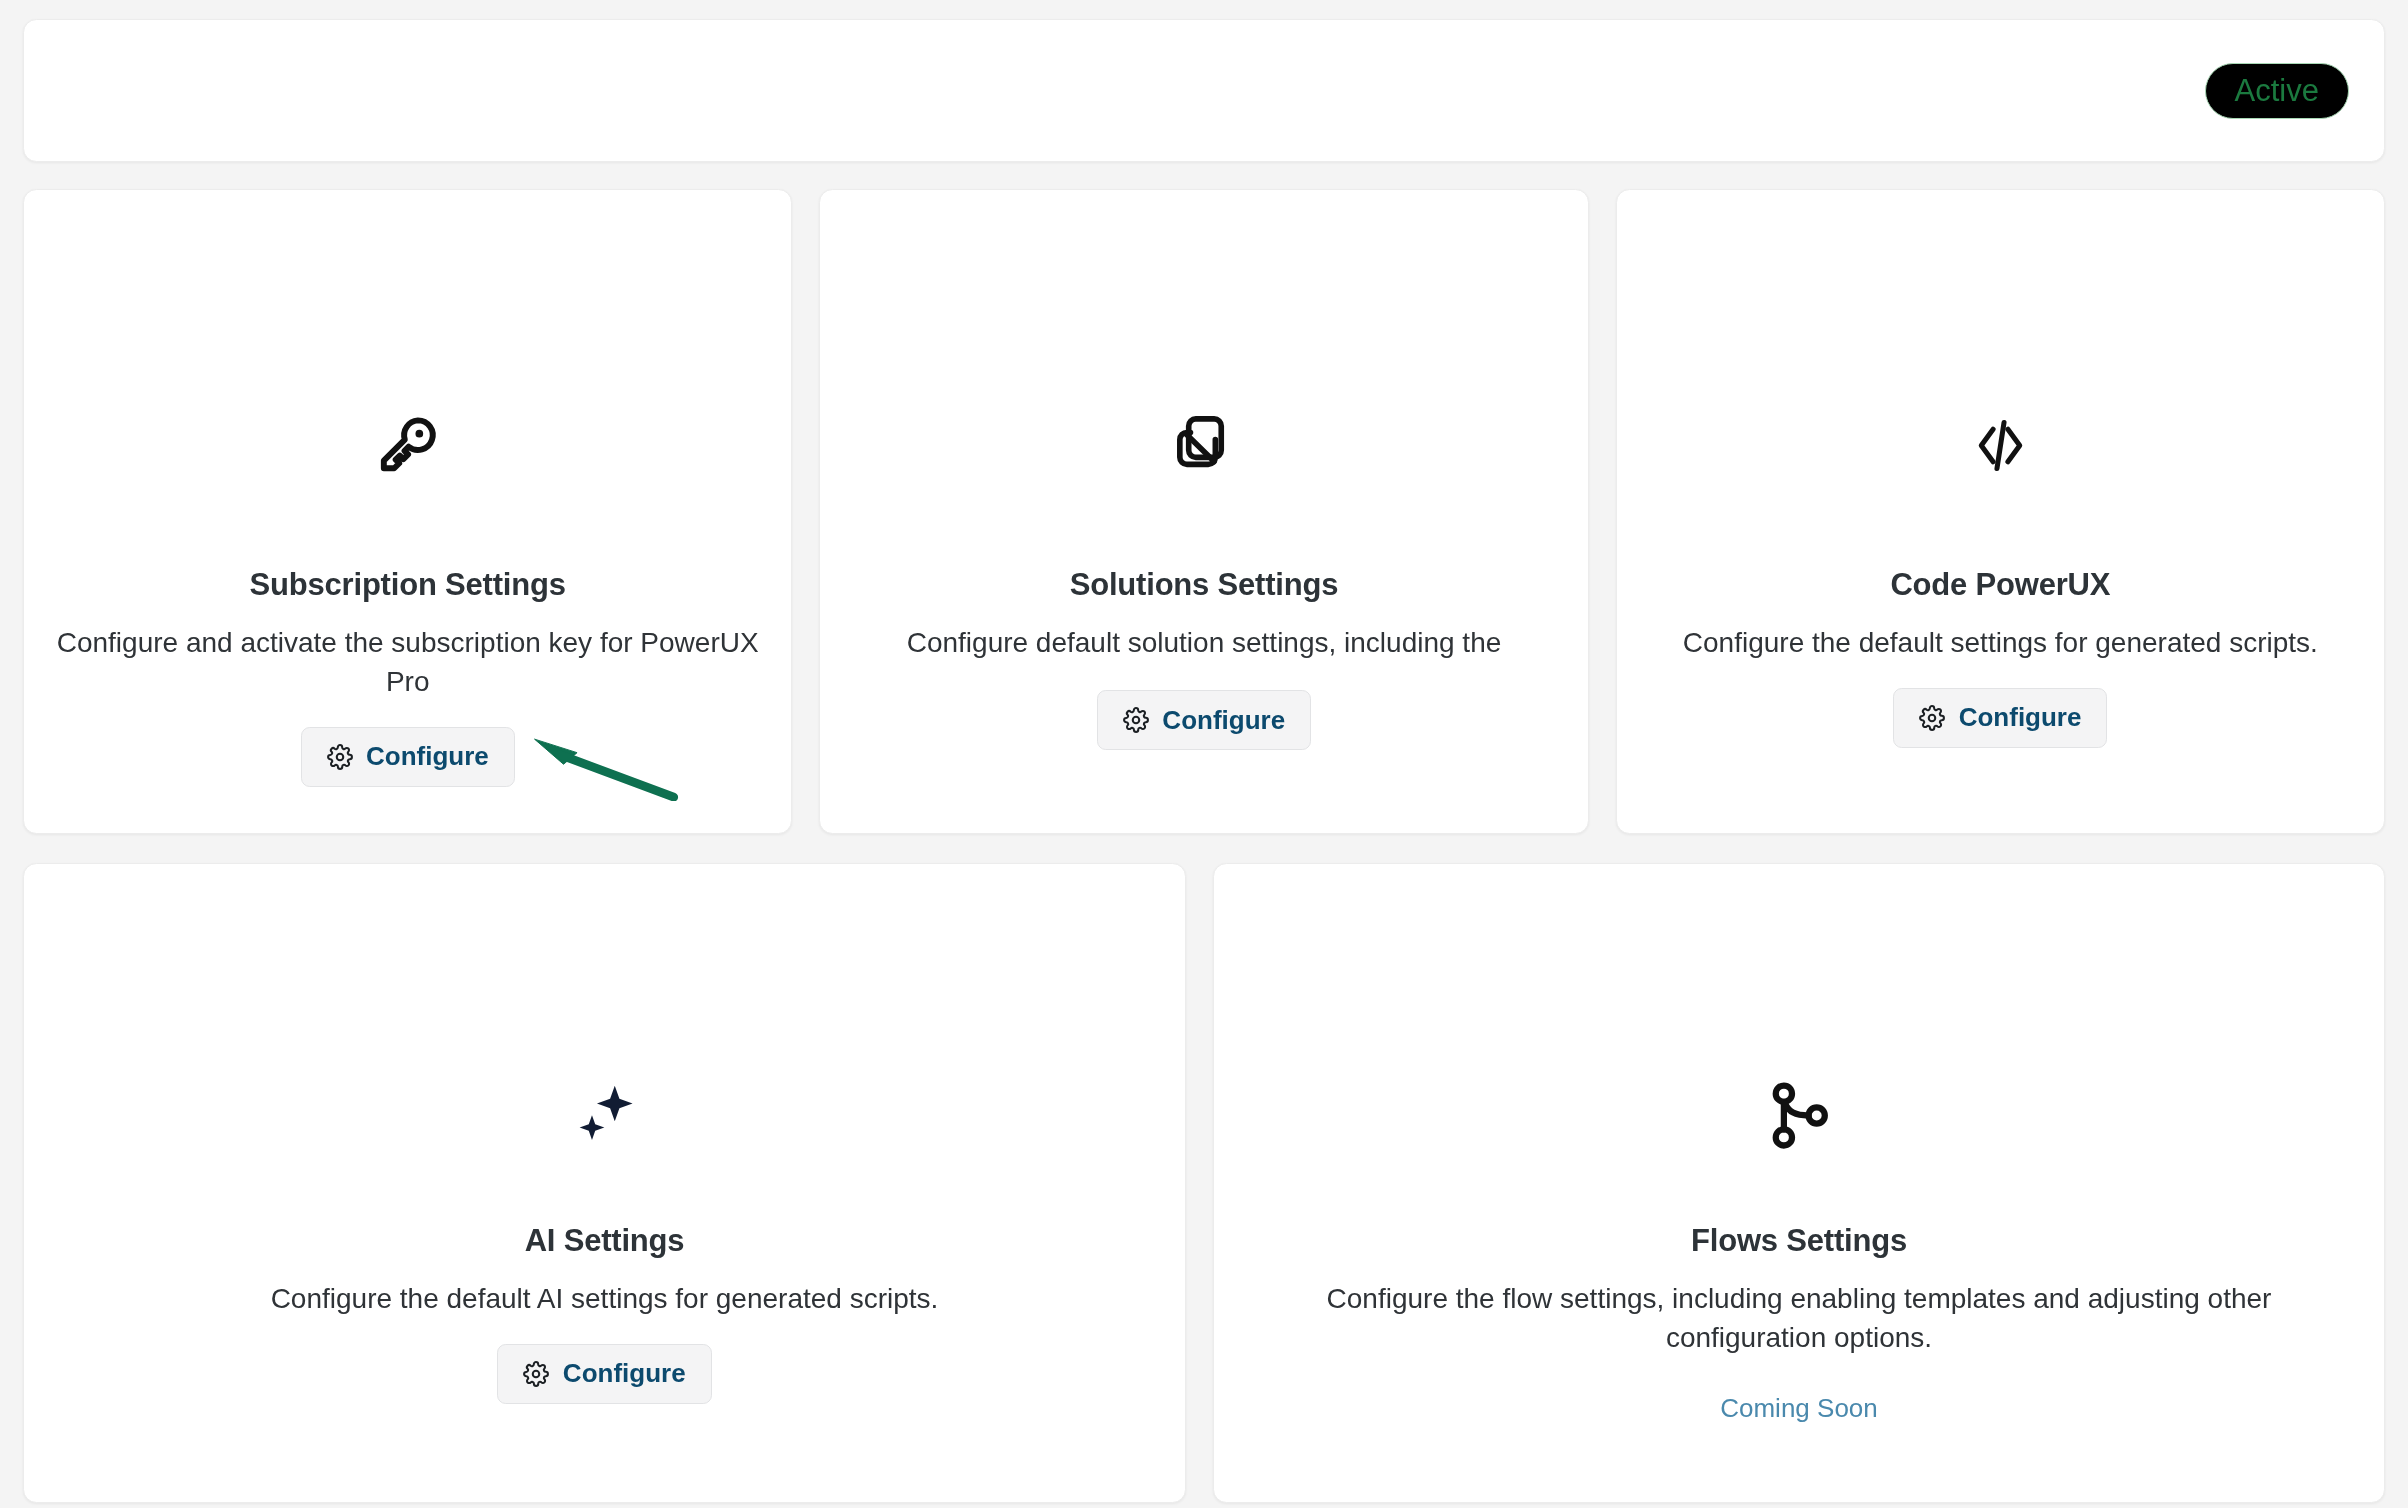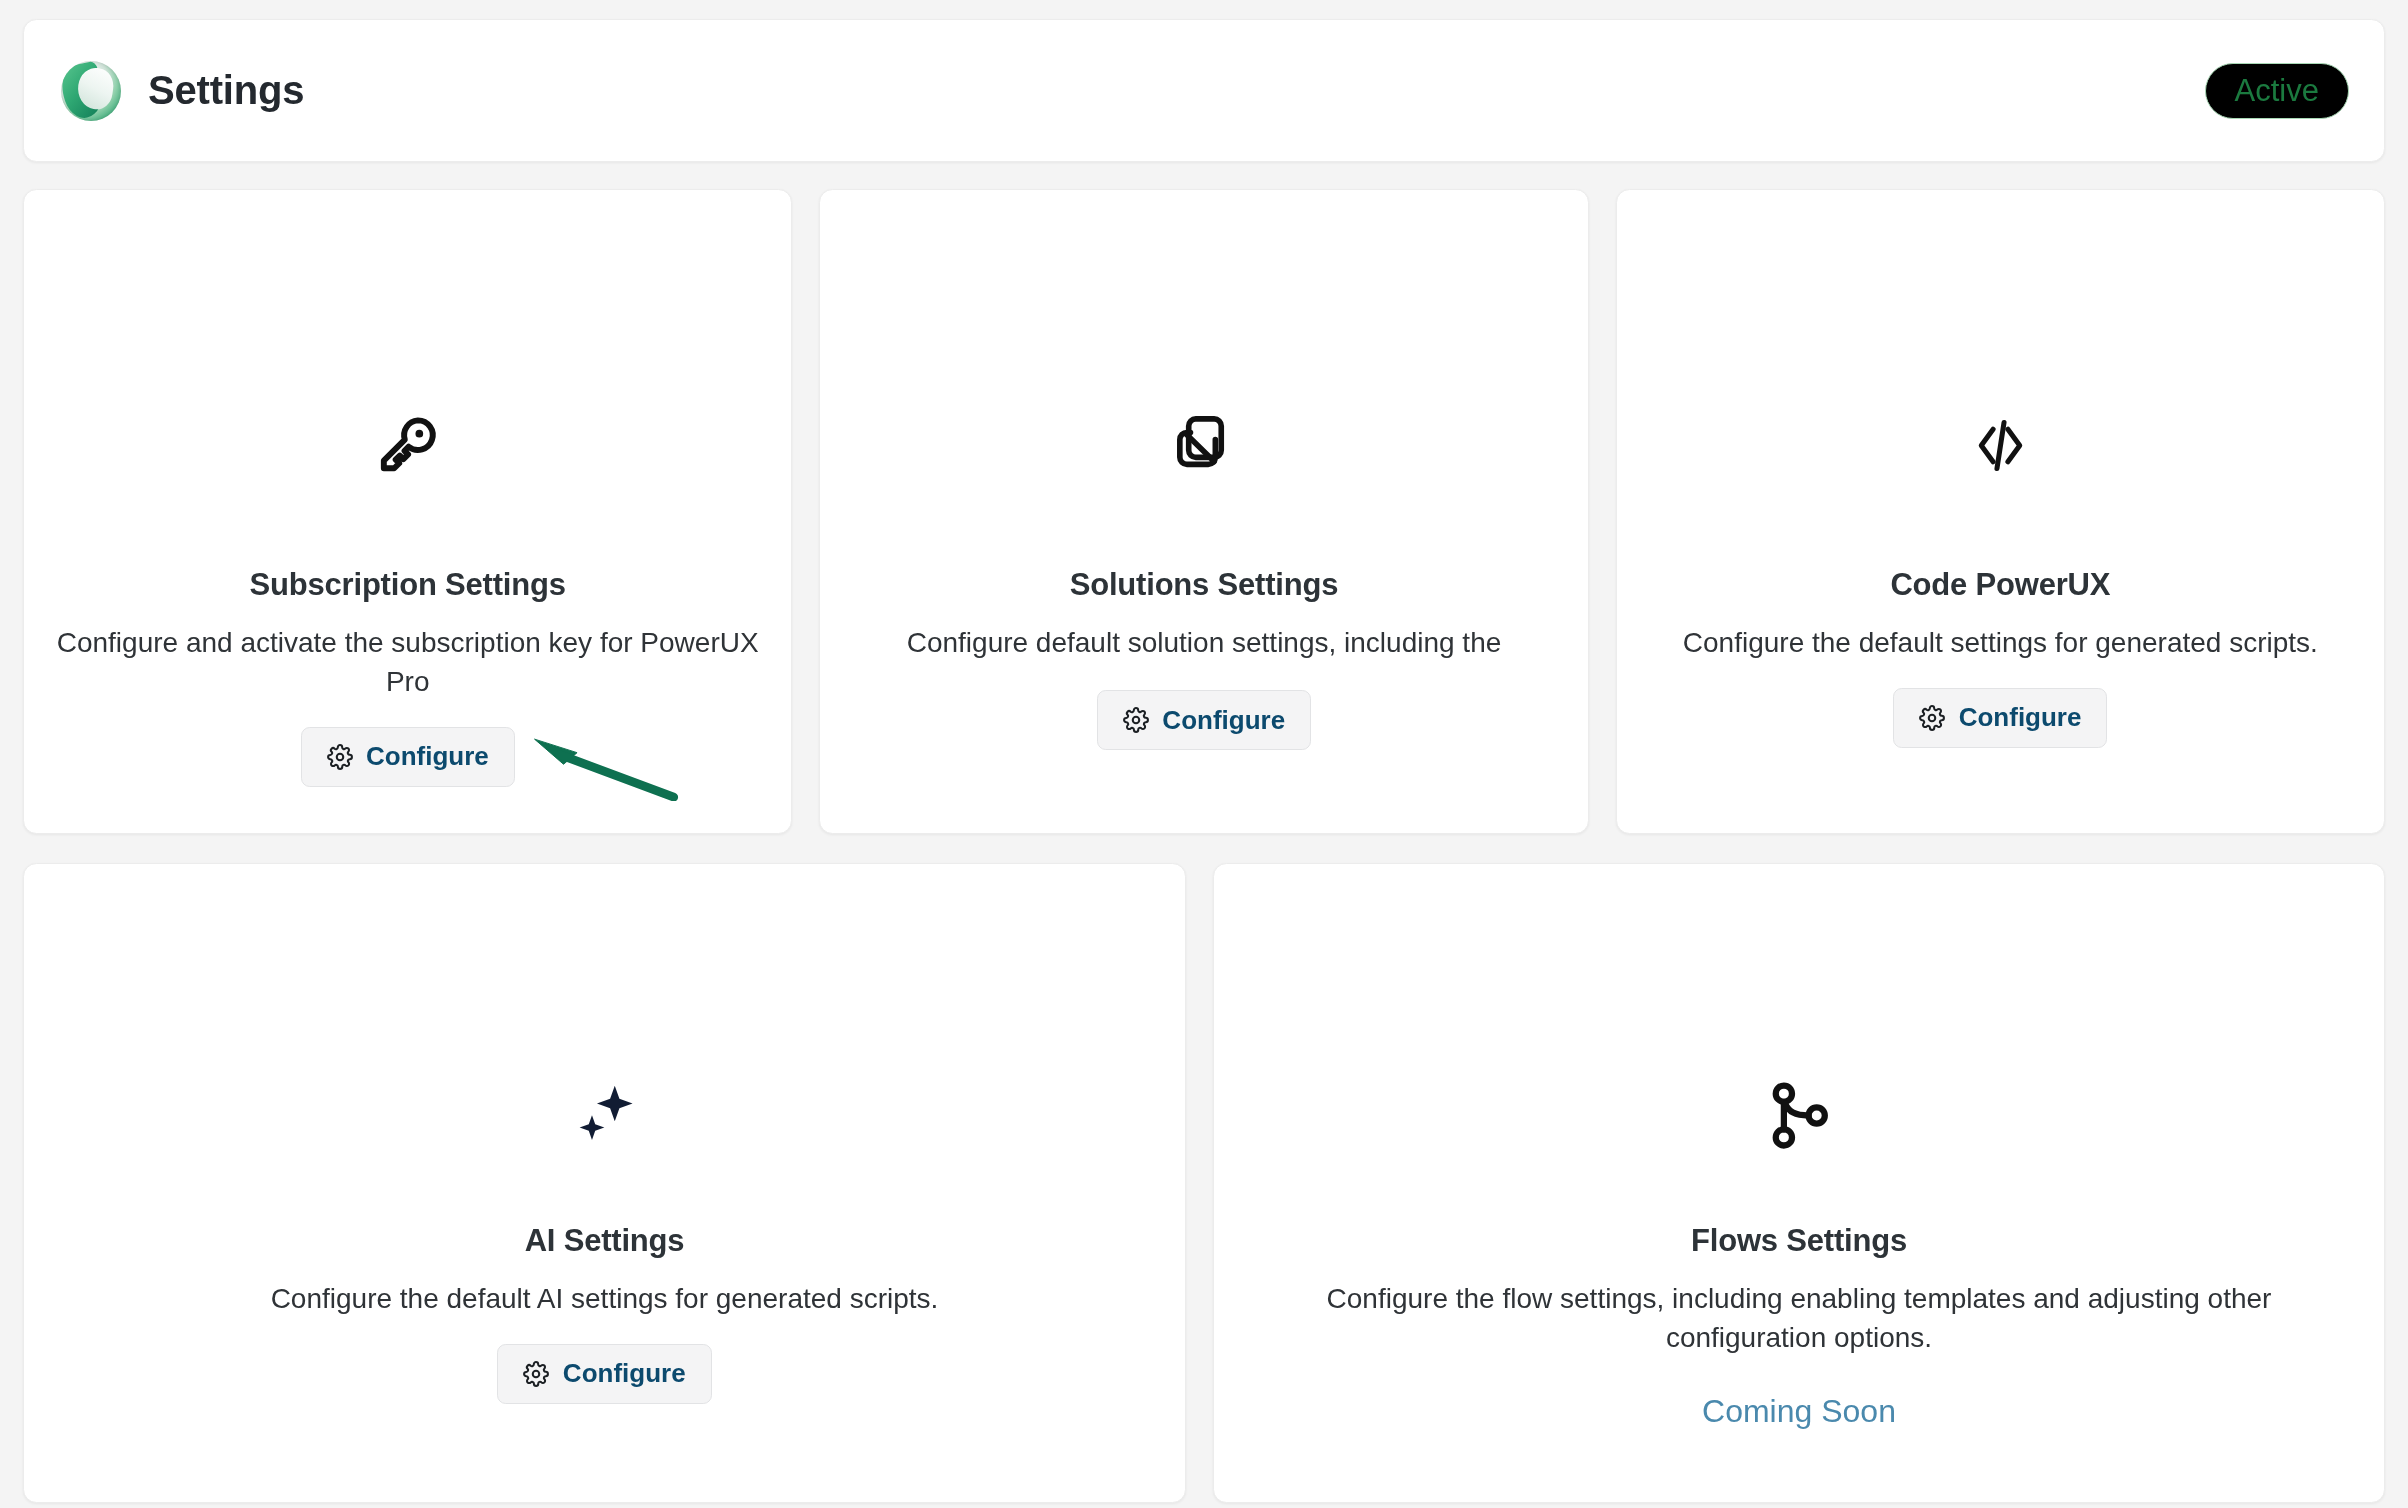--- a/index.html
+++ b/index.html
@@ -164,45 +164,41 @@
     font-size: 26px;
     font-weight: 700;
     color: #0c4a6e;
     cursor: pointer;
     font-family: "Liberation Sans", sans-serif;
   }
   .btn-configure .gear { display: flex; color: #1c2024; }
 
   .coming-soon {
     margin-top: 35px;
-    font-size: 32px;
+    font-size: 26px;
     color: #4a89ad;
     cursor: pointer;
   }
 
   
   .arrow-annotation {
     position: absolute;
     left: 521px;
     top: 714px;
     width: 174px;
     height: 87px;
     pointer-events: none;
   }
 </style>
 </head>
 <body>
 
 <div class="page">
 
   <div class="header">
-    <div class="header-left">
-      <div class="logo"></div>
-      <div class="header-title">Settings</div>
-    </div>
     <div class="status-badge">Active</div>
   </div>
 
   <div class="grid-row row1">
 
     <div class="card">
       <div class="icon-wrap">
         <svg width="71" height="71" viewBox="0 0 24 24" fill="none" stroke="currentColor" stroke-width="2" stroke-linecap="round" stroke-linejoin="round">
           <path d="M15.5 3.5a5 5 0 1 1-3.1 8.9L11 13.8l1.2 1.2-1.6 1.6-1.2-1.2-1.4 1.4 1.2 1.2-1.7 1.7H4v-2.6l7.1-7.1A5 5 0 0 1 15.5 3.5z"></path>
           <circle cx="16" cy="8" r="1.3" fill="currentColor" stroke="none"></circle>

